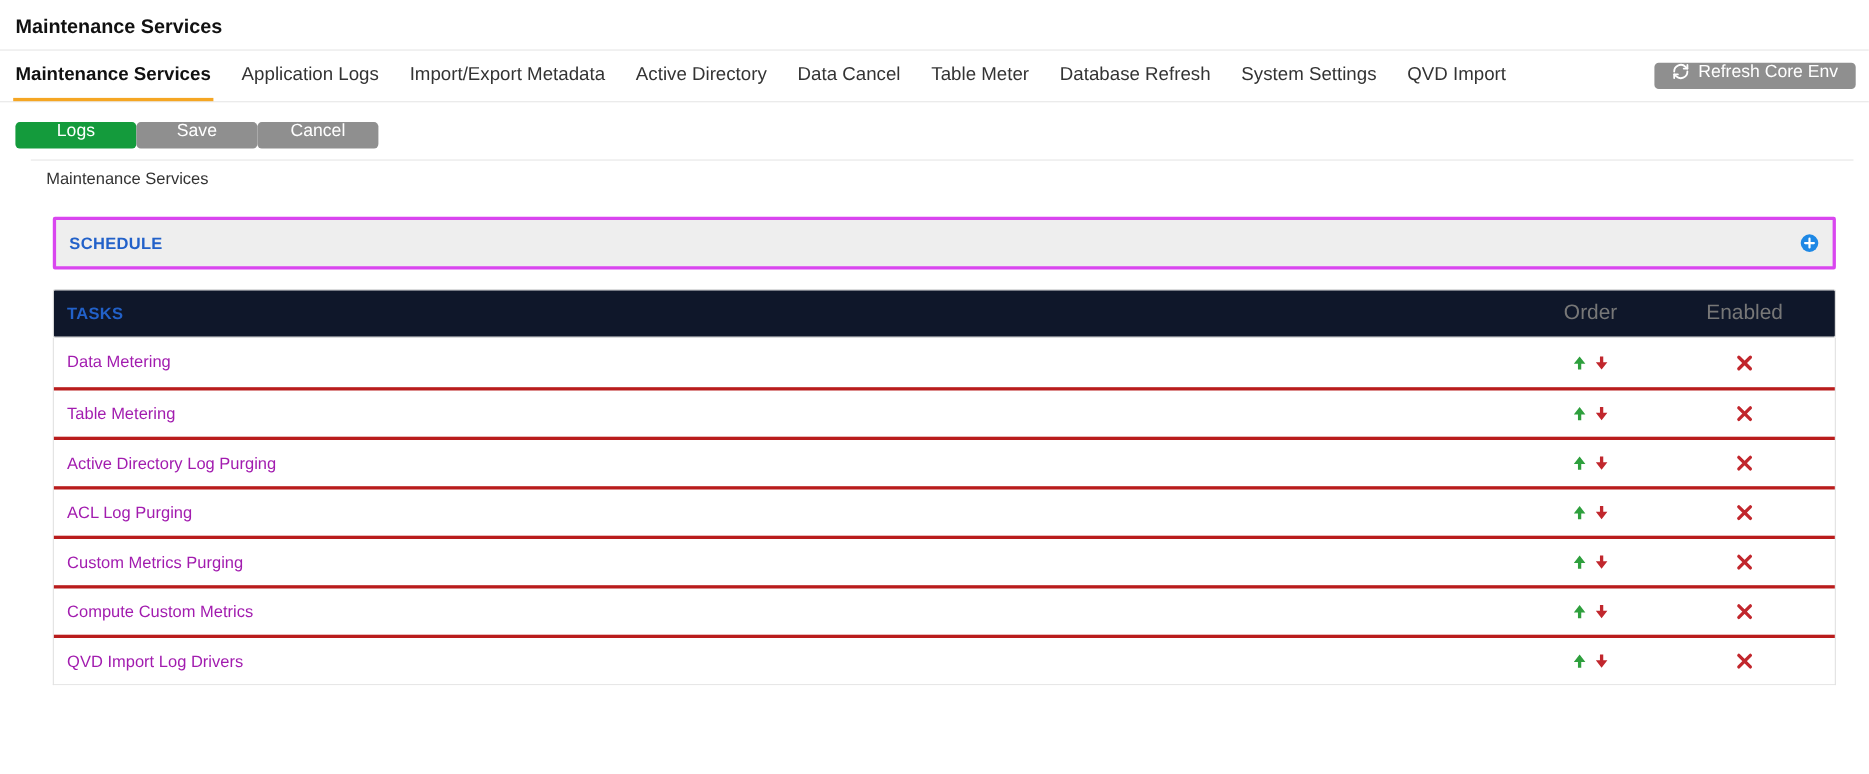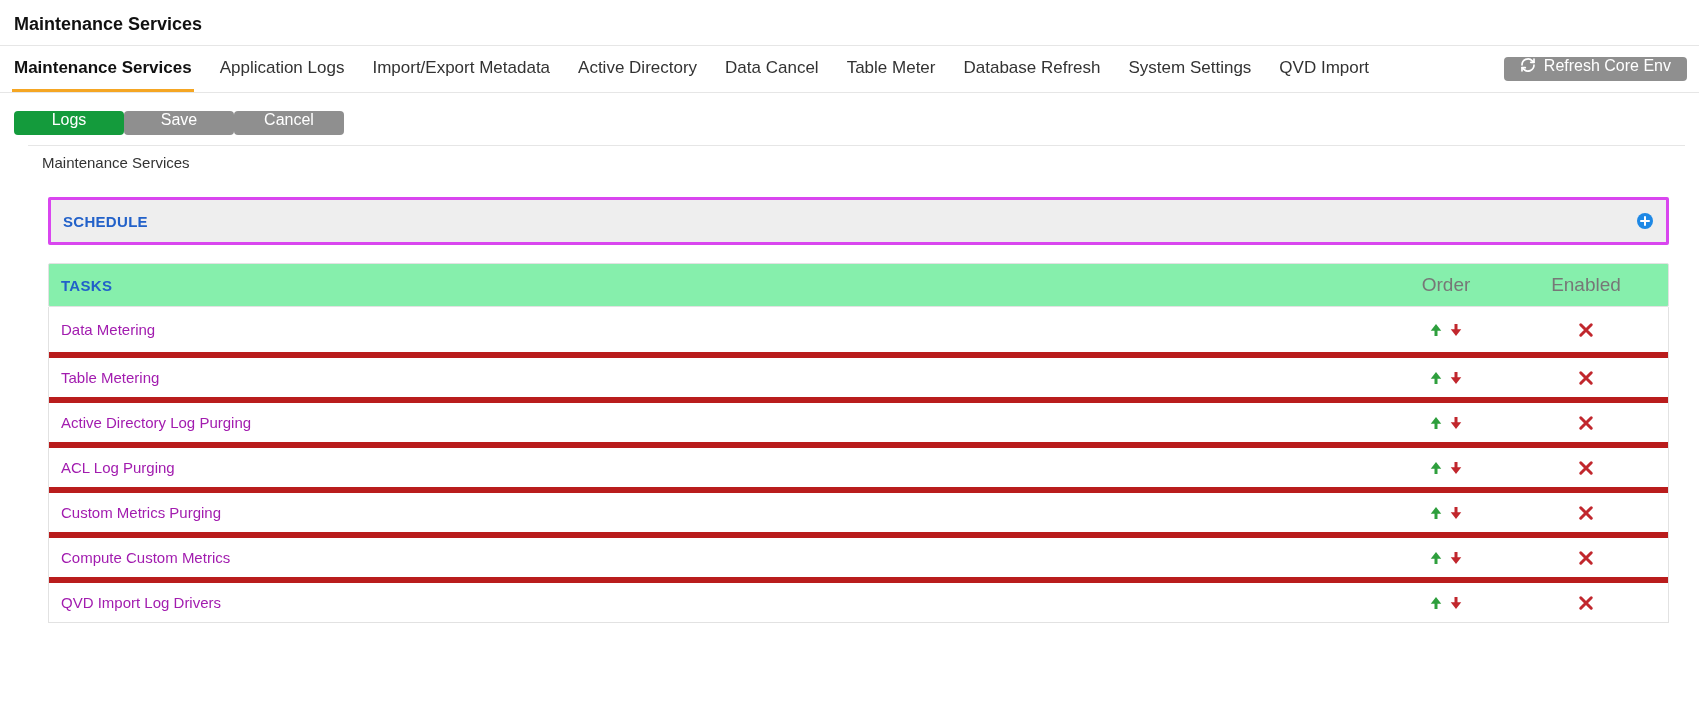--- a/index.html
+++ b/index.html
@@ -108,21 +108,21 @@
     letter-spacing: .3px;
   }
   .section-header .add {
     margin-left: auto;
     width: 18px; height: 18px;
     cursor: pointer;
   }
   .tasks-header {
     display: flex;
     align-items: center;
-    background: #86efac;
+    background: #0f172a;
     border: 1px solid #e2e2e2;
     border-radius: 2px;
     padding: 0 12px;
     height: 44px;
   }
   .tasks-header .col-tasks {
     font-size: 15px;
     font-weight: 700;
     color: #2261c9;
     letter-spacing: .3px;
@@ -139,21 +139,21 @@
   .tasks-body {
     border-left: 1px solid #e2e2e2;
     border-right: 1px solid #e2e2e2;
     border-bottom: 1px solid #e2e2e2;
   }
   .task-row {
     display: flex;
     align-items: center;
     padding: 0 12px;
     height: 45px;
-    border-top: 6px solid #b91c1c;
+    border-top: 3px solid #b91c1c;
   }
   .task-row:first-child { border-top: none; }
   .task-name {
     flex: 1;
     font-size: 15px;
     color: #a21caf;
   }
   .task-order {
     width: 140px;
     display: flex;

